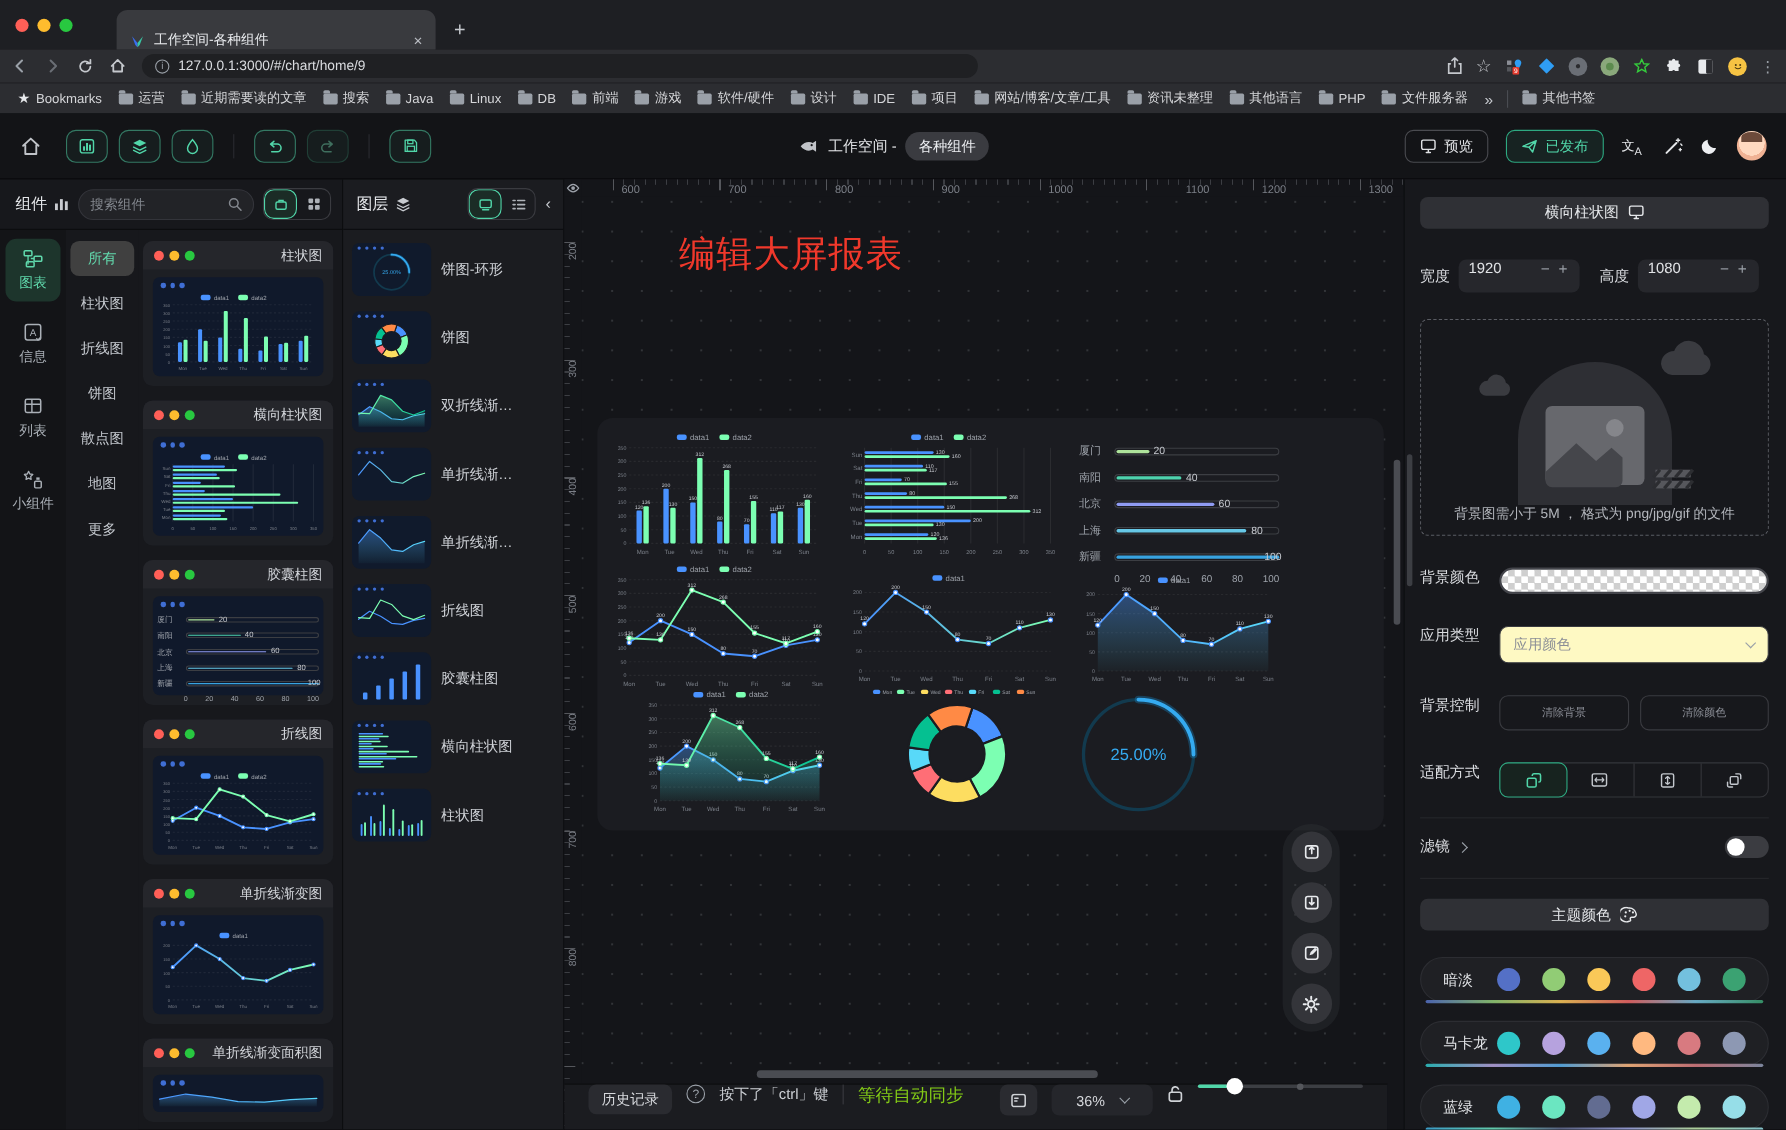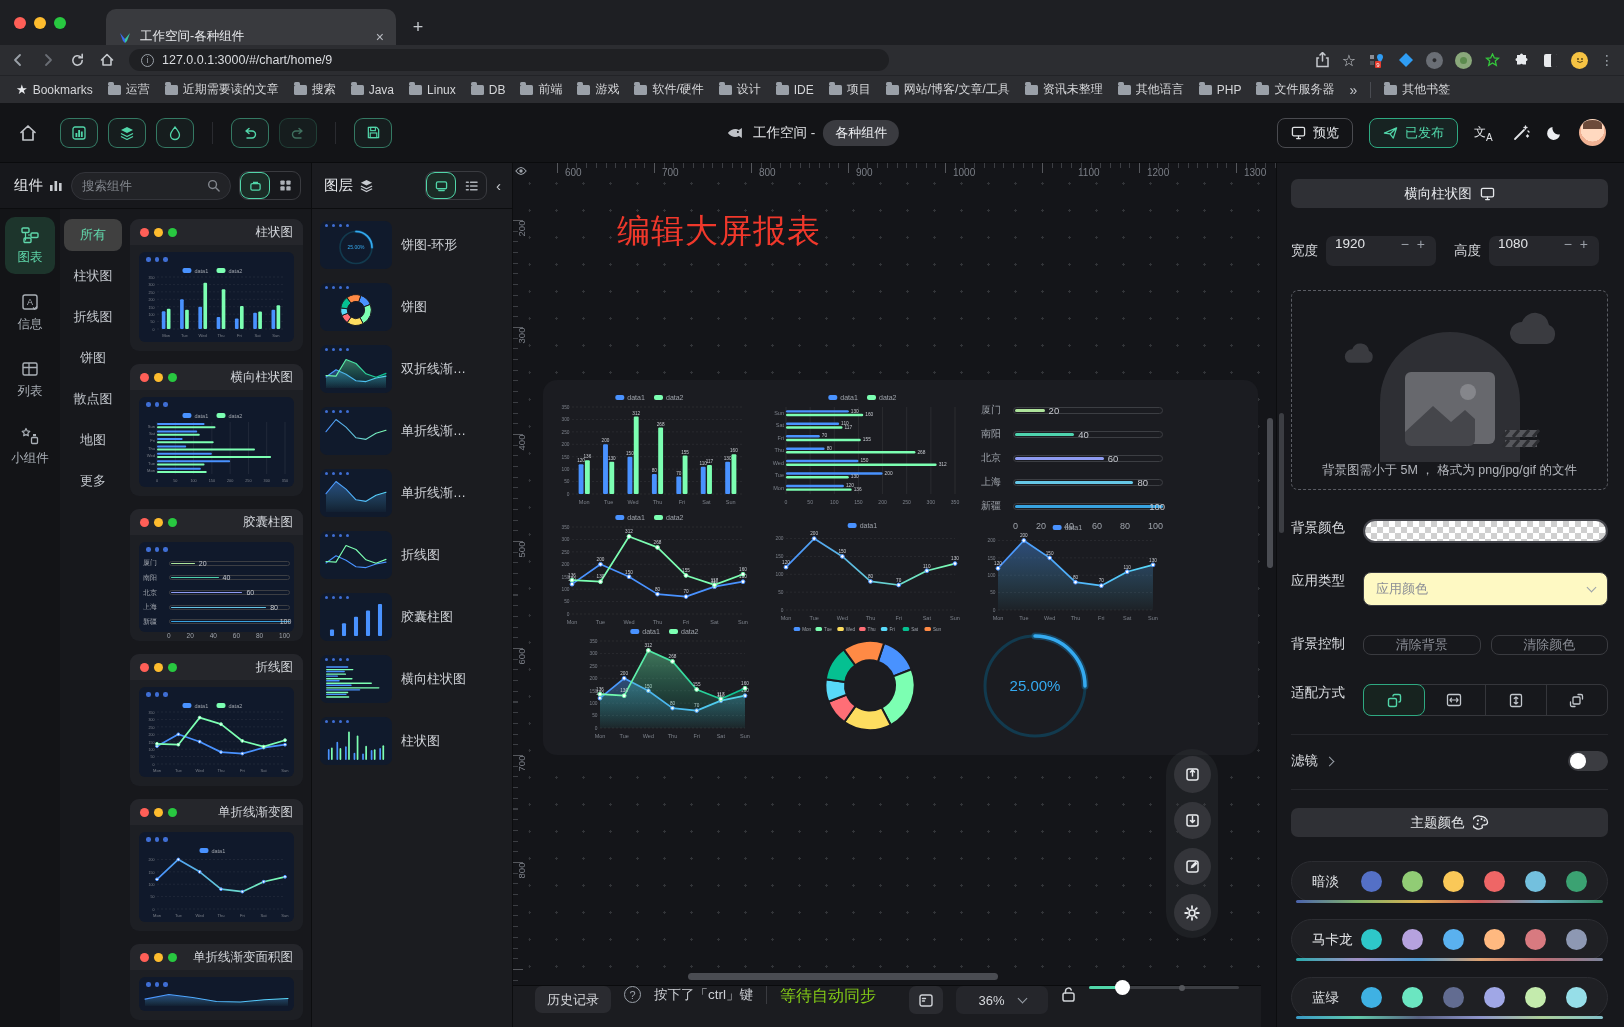--- a/index.html
+++ b/index.html
@@ -139,21 +139,21 @@
 .stepper .val{font-size:13.5px;color:#e2e4e7;flex:1}
 .stepper .sbtn{color:#9ba0a8;font-size:14px;padding:0 2px}
 .upload{margin-top:24px;height:200px;border:1px dashed #5a5c63;border-radius:7px;position:relative;display:flex;flex-direction:column;align-items:center;justify-content:flex-end;padding-bottom:10px}
 .uhint{font-size:12.5px;color:#b4b7bd}
 .rprow{display:flex;margin-top:29px;gap:10px}
 .rplab{width:62px;font-size:13.5px;color:#dadce0;flex:0 0 auto}
 .swatch{flex:1;height:24px;border-radius:12px;border:2px solid #44454b;
  background:#fff;background-image:linear-gradient(45deg,#cfcfcf 26%,rgba(0,0,0,0) 26%,rgba(0,0,0,0) 74%,#cfcfcf 74%),linear-gradient(45deg,#cfcfcf 26%,rgba(0,0,0,0) 26%,rgba(0,0,0,0) 74%,#cfcfcf 74%);background-size:12px 12px;background-position:0 0,6px 6px}
 .rselect{flex:1;height:34px;background:#fef9c3;border:1px solid #393a3f;border-radius:8px;display:flex;align-items:center;padding:0 12px;font-size:13px;color:#8b8e96}
 .rselect .dchev{margin-left:auto}
-.ghbtn{flex:1;height:20px;border:1px solid #3a3b40;border-radius:8px;display:flex;align-items:center;justify-content:center;font-size:13px;color:#8b8e96}
+.ghbtn{flex:1;height:32px;border:1px solid #3a3b40;border-radius:8px;display:flex;align-items:center;justify-content:center;font-size:10px;color:#8b8e96}
 .fitgroup{flex:1;display:flex;border:1px solid #35363b;border-radius:8px;overflow:visible}
 .fitbtn{flex:1;height:30px;display:flex;align-items:center;justify-content:center;color:#c3c7cd;border-right:1px solid #35363b}
 .fitbtn:last-child{border-right:none}
 .fitbtn.on{border:1px solid #2ea981;border-radius:8px;color:#51d6a9;background:#17231f;margin:-1px;height:32px}
 .divider{height:1px;background:#26272c;margin-top:18px}
 .filterrow{display:flex;align-items:center;margin-top:16px}
 .filterlab{font-size:13.5px;color:#dadce0;display:flex;align-items:center;gap:8px}
 .toggle{margin-left:auto;width:40px;height:20px;border-radius:10px;background:#3b3c41;position:relative}
 .toggle .tknob{position:absolute;left:2px;top:2px;width:16px;height:16px;border-radius:50%;background:#fff}
 .themes{margin-top:24px;display:flex;flex-direction:column;gap:17px}

